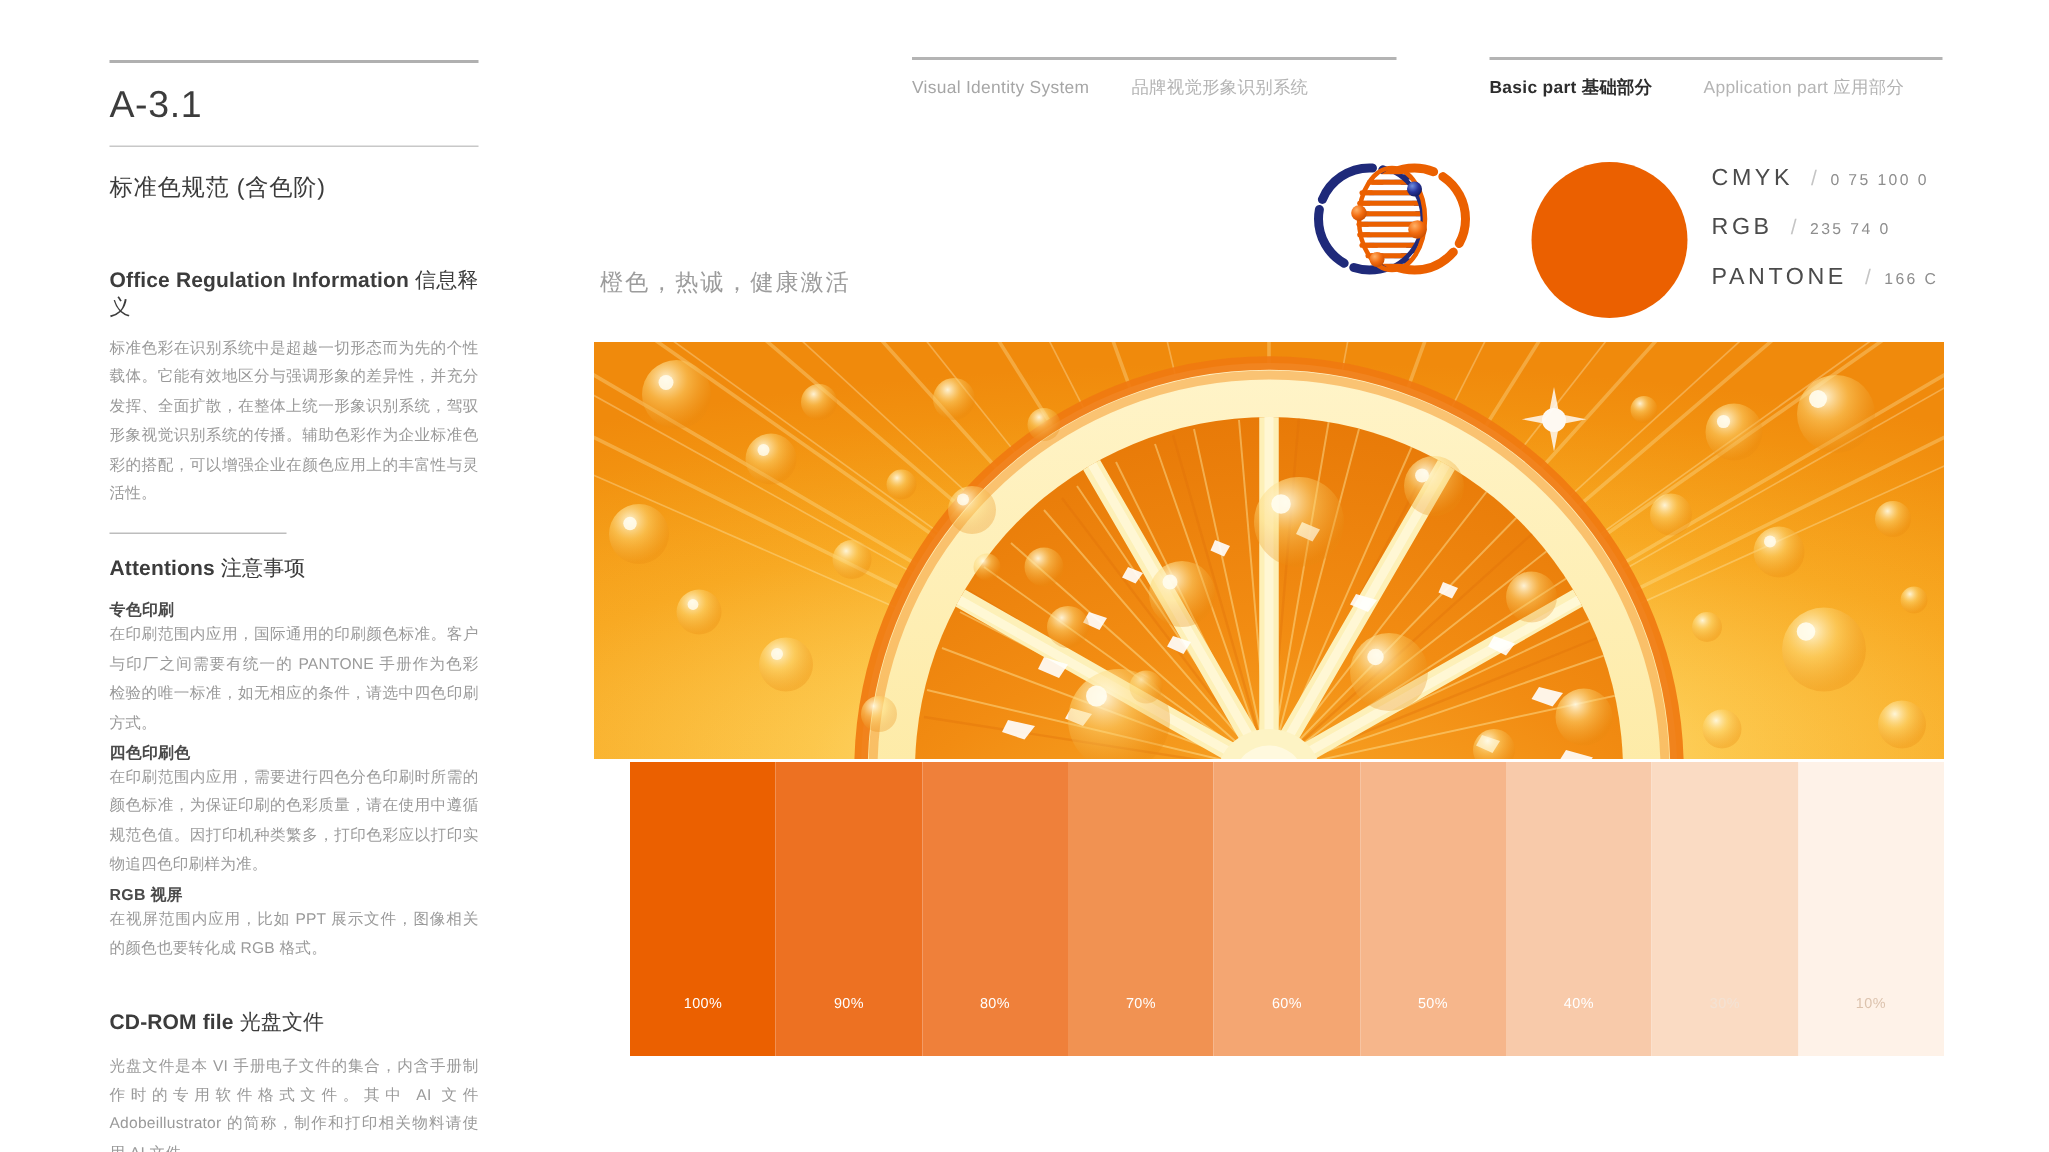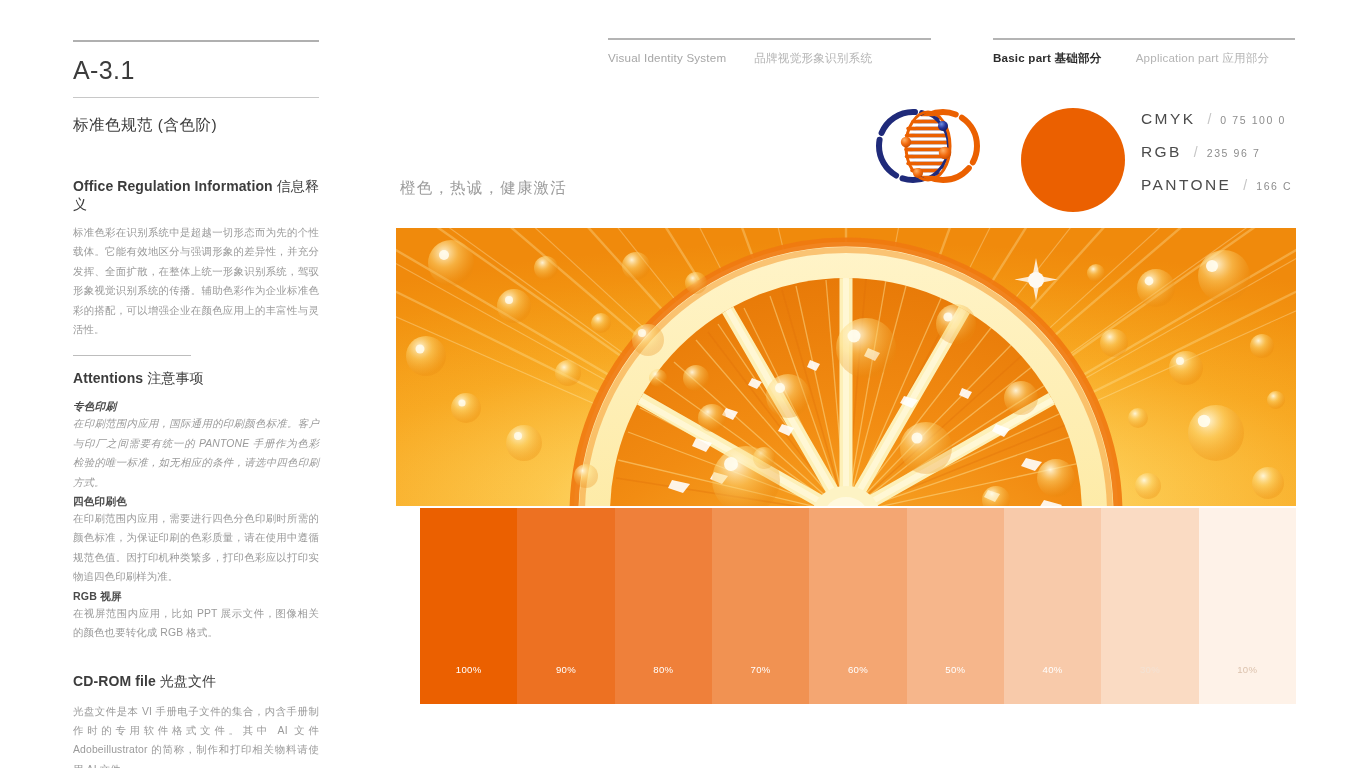--- a/index.html
+++ b/index.html
@@ -121,21 +121,21 @@
     </div>
 
     <div class="divider-short"></div>
 
     <div>
       <div class="head-2">
         <span>Attentions</span>
         <span class="cn">注意事项</span>
       </div>
 
-      <div class="blk" style="margin-top:12px;font-style:italic;">
+      <div class="blk" style="margin-top:12px;">
         <div class="sub-head">专色印刷</div>
         <div class="body-cn">在印刷范围内应用，国际通用的印刷颜色标准。客户与印厂之间需要有统一的 PANTONE 手册作为色彩检验的唯一标准，如无相应的条件，请选中四色印刷方式。</div>
       </div>
 
       <div class="blk">
         <div class="sub-head">四色印刷色</div>
         <div class="body-cn">在印刷范围内应用，需要进行四色分色印刷时所需的颜色标准，为保证印刷的色彩质量，请在使用中遵循规范色值。因打印机种类繁多，打印色彩应以打印实物追四色印刷样为准。</div>
       </div>
 
       <div class="blk">
@@ -252,21 +252,21 @@
 
   <div class="spec-list">
     <div class="spec-row">
       <span class="spec-key">CMYK</span>
       <span class="spec-slash">/</span>
       <span class="spec-val">0  75  100  0</span>
     </div>
     <div class="spec-row">
       <span class="spec-key">RGB</span>
       <span class="spec-slash">/</span>
-      <span class="spec-val">235  96  7</span>
+      <span class="spec-val">235  74  0</span>
     </div>
     <div class="spec-row">
       <span class="spec-key">PANTONE</span>
       <span class="spec-slash">/</span>
       <span class="spec-val">166 C</span>
     </div>
   </div>
 
   <div class="tagline">橙色，热诚，健康激活</div>
 

